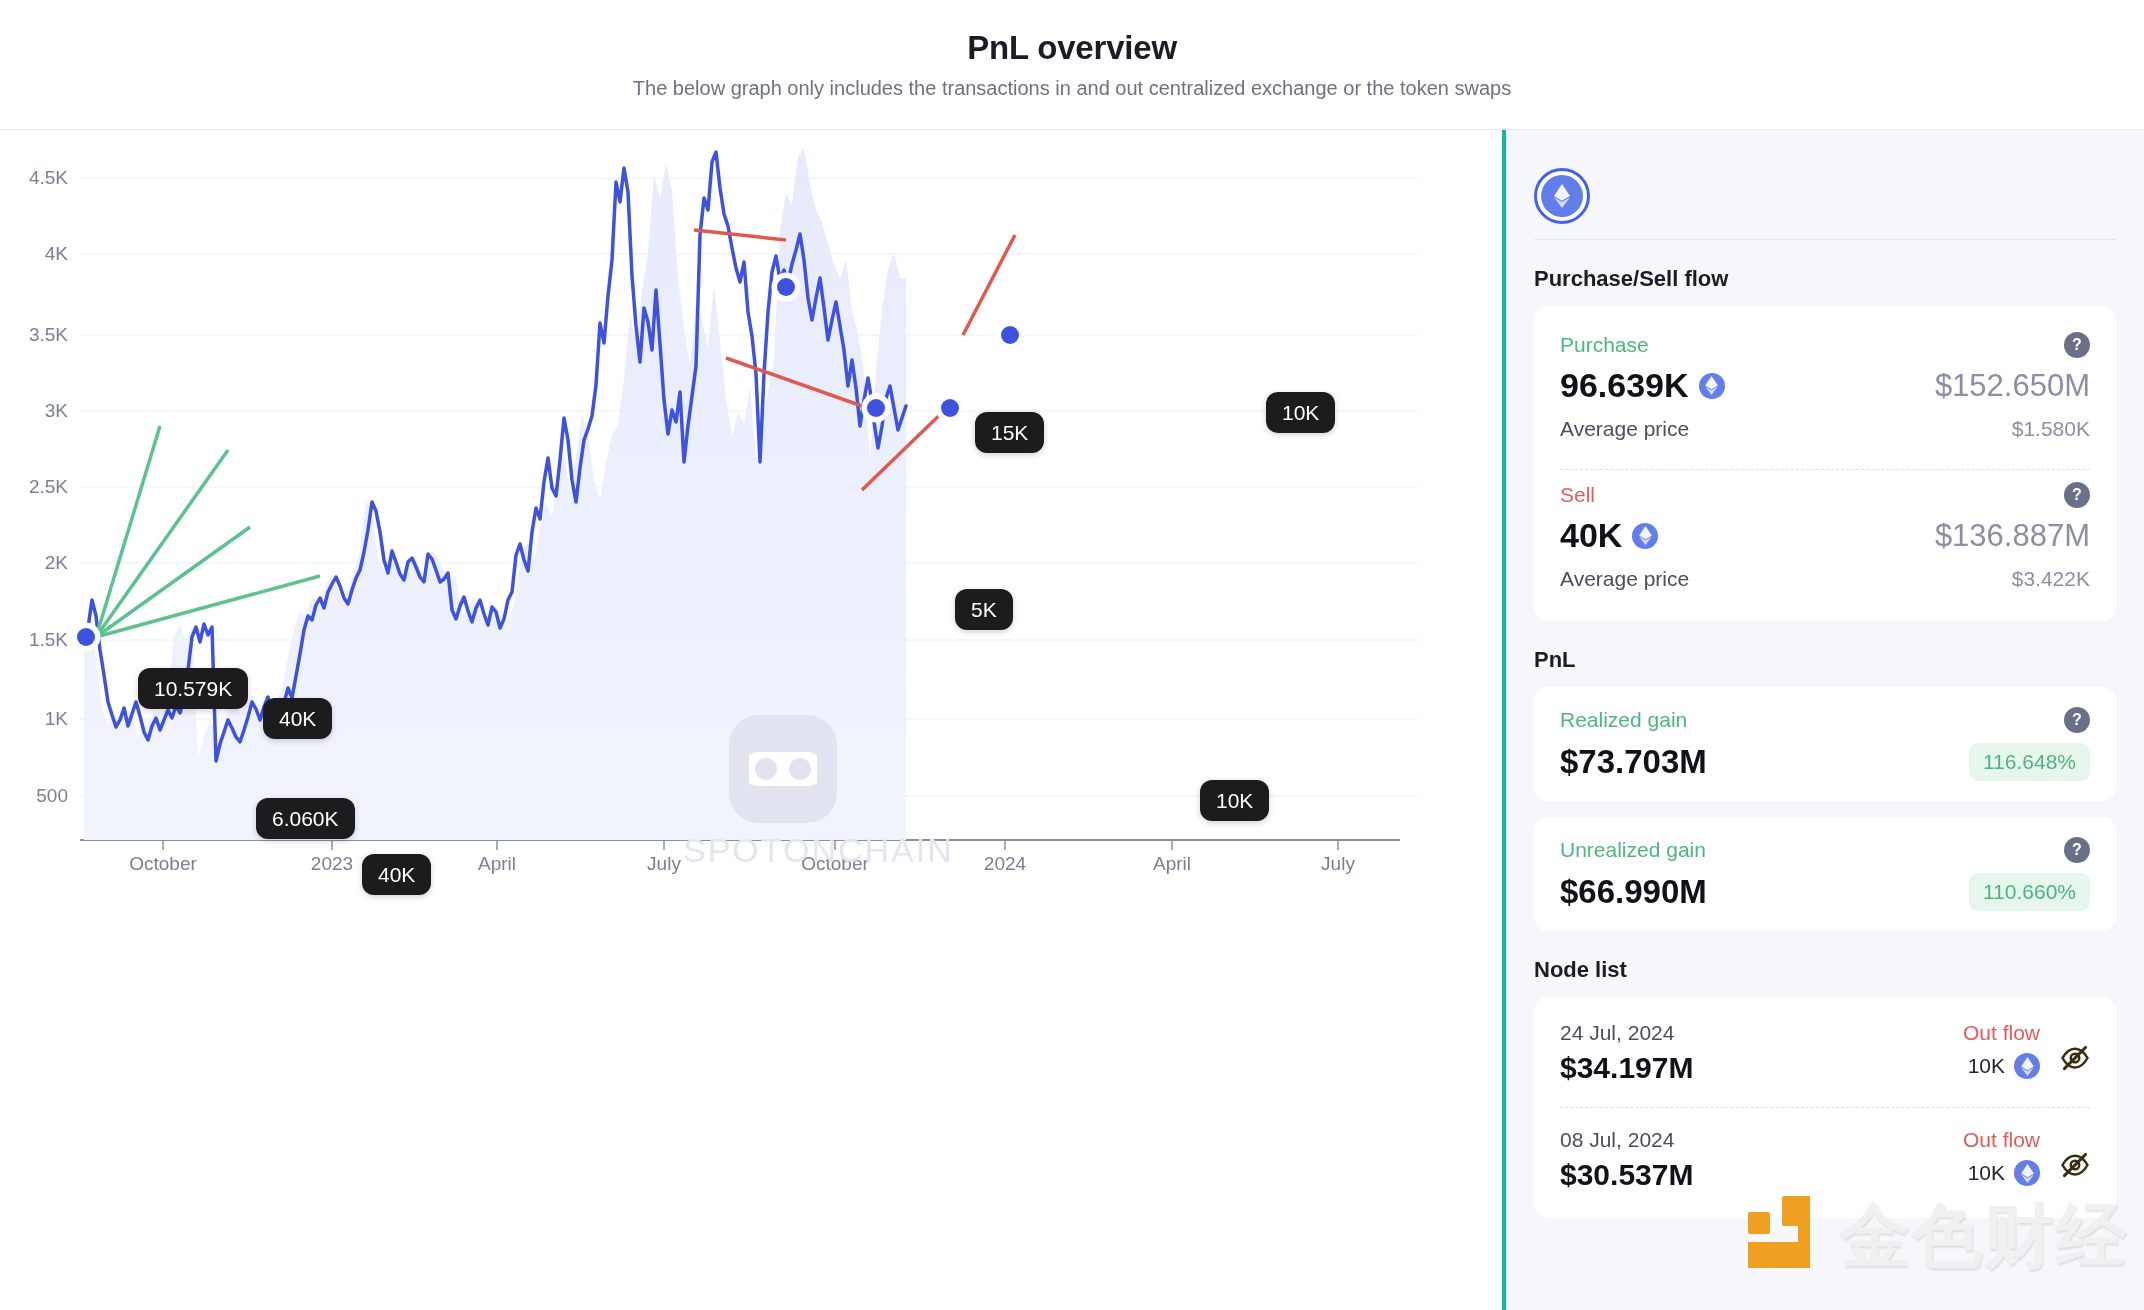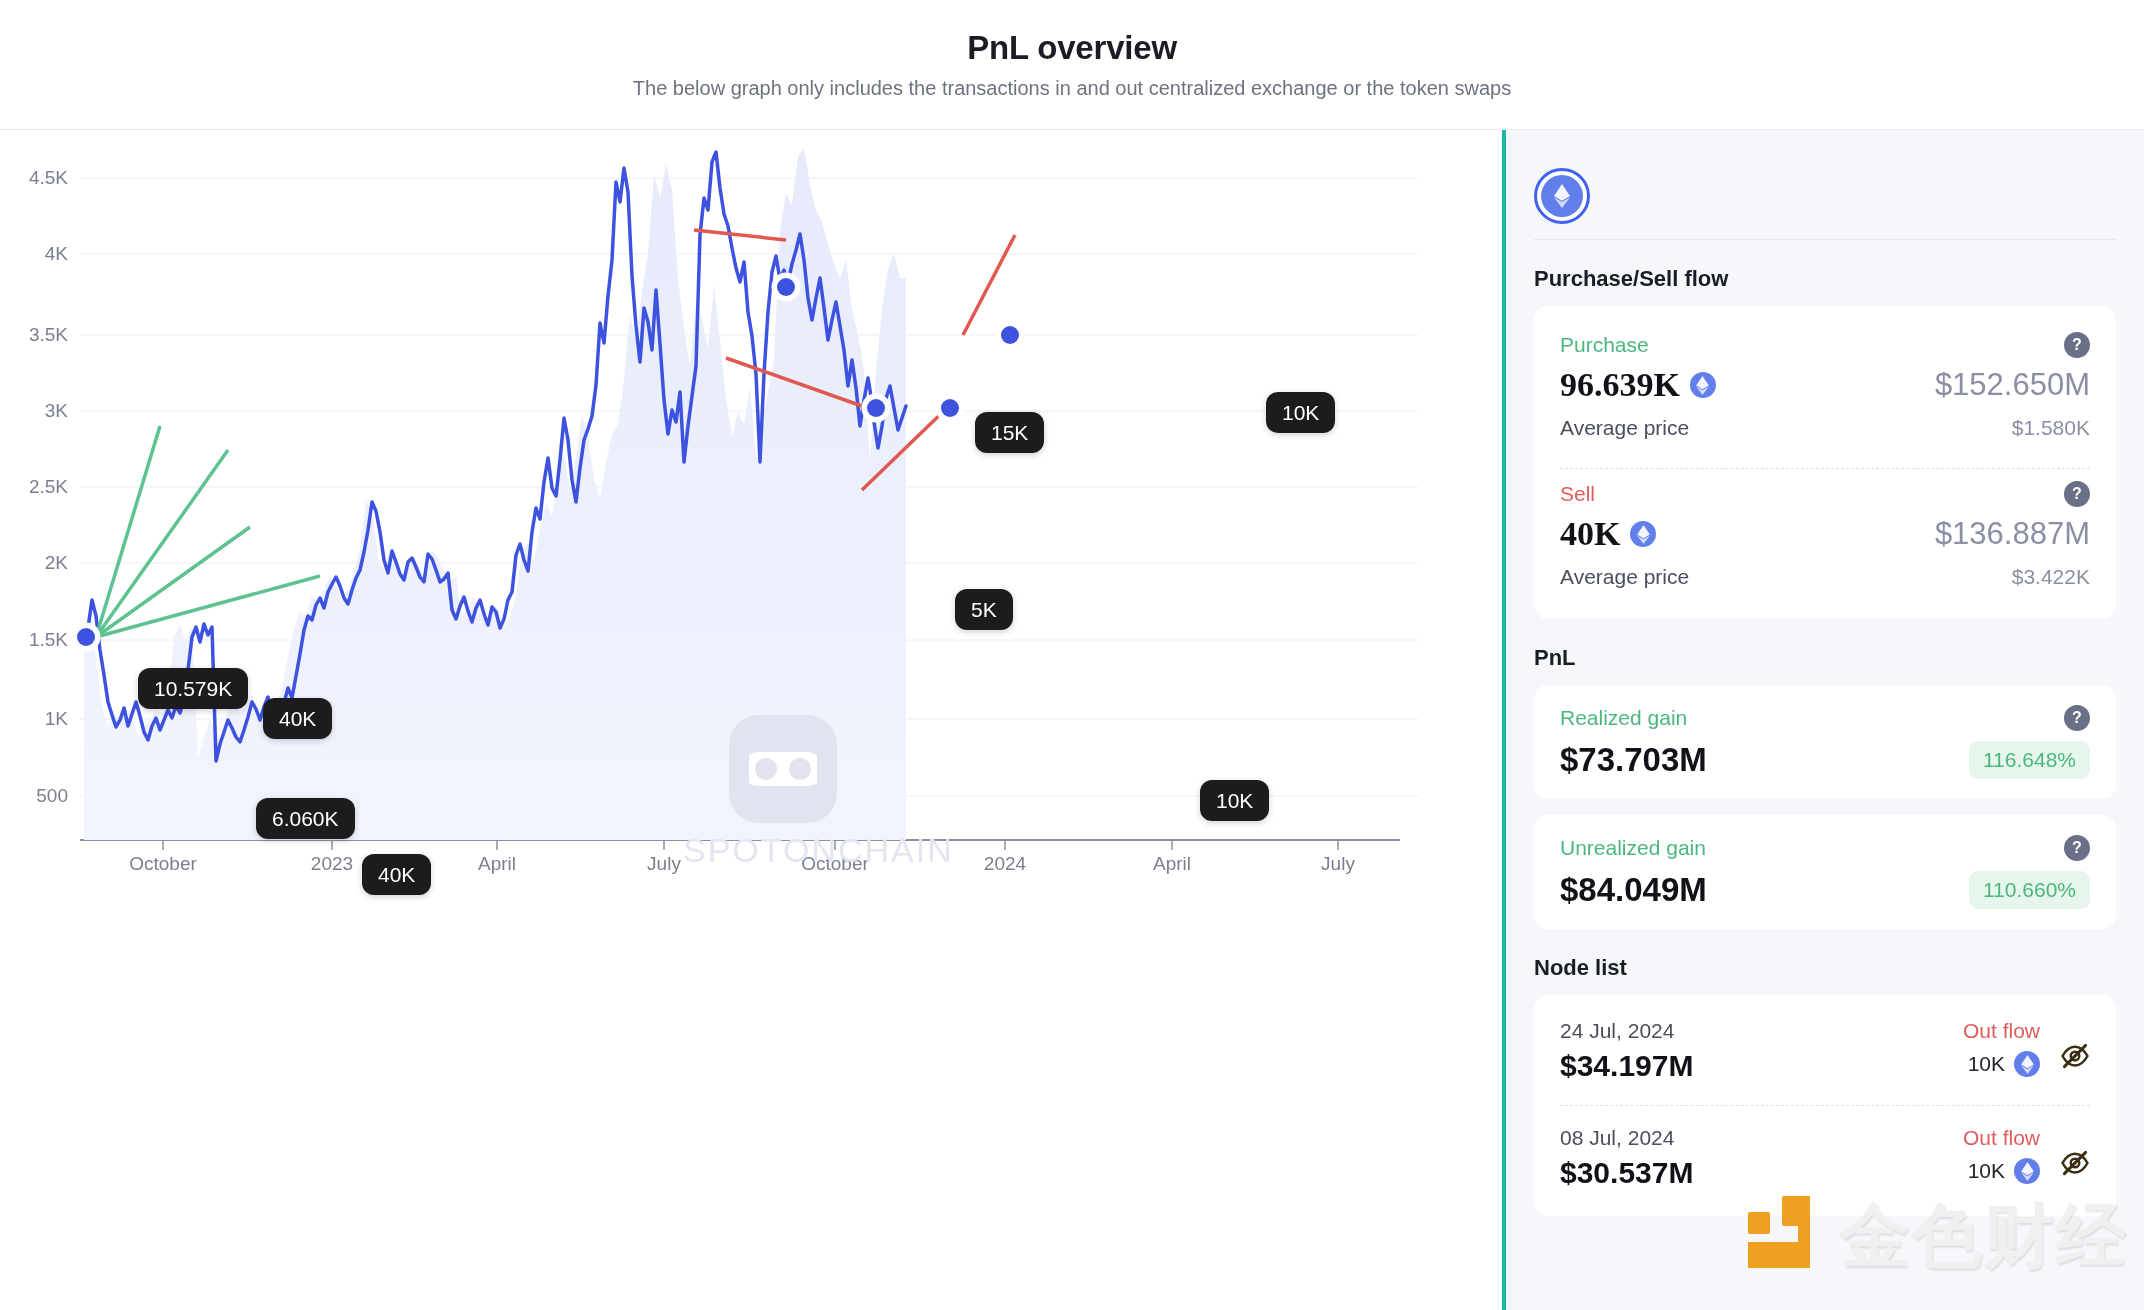--- a/index.html
+++ b/index.html
@@ -85,21 +85,21 @@
   .flow-label.buy { color: #4bb77e; }
   .flow-label.sell { color: #e05c5c; }
   .q-icon {
     width: 26px; height: 26px; border-radius: 50%; background: #6b7089;
     color: #fff; font-size: 16px; font-weight: bold;
     display: flex; align-items: center; justify-content: center; flex: 0 0 auto;
   }
   .flow-main {
     display: flex; align-items: center; justify-content: space-between; margin-top: 8px;
   }
-  .flow-amt { font-size: 34px; font-weight: bold; color: #101218; display: flex; align-items: center; gap: 10px; font-family: Liberation Serif, serif; }
+  .flow-amt { font-size: 34px; font-weight: bold; color: #101218; display: flex; align-items: center; gap: 10px; }
   .flow-usd { font-size: 31px; color: #8a8fa3; font-weight: 400; }
   .flow-sub { display: flex; align-items: center; justify-content: space-between; margin-top: 12px; }
   .flow-sub .k { font-size: 21px; color: #4a4e5e; }
   .flow-sub .v { font-size: 21px; color: #8a8fa3; }
   .divider-dot { border-top: 1px dashed #dfe1ea; margin: 18px 0 6px 0; }
 
   .eth-mini {
     width: 26px; height: 26px; border-radius: 50%; background: #627eea;
     display: inline-flex; align-items: center; justify-content: center;
   }
@@ -381,21 +381,21 @@
         <span class="pct-badge">116.648%</span>
       </div>
     </div>
 
     <div class="card">
       <div class="pnl-head">
         <span class="pnl-label">Unrealized gain</span>
         <span class="q-icon">?</span>
       </div>
       <div class="pnl-main">
-        <span class="pnl-val">$84.049M</span>
+        <span class="pnl-val">$66.990M</span>
         <span class="pct-badge">110.660%</span>
       </div>
     </div>
 
     <div class="sec-title">Node list</div>
 
     <div class="node-card">
 
       <div class="node-row">
         <div class="node-left">

